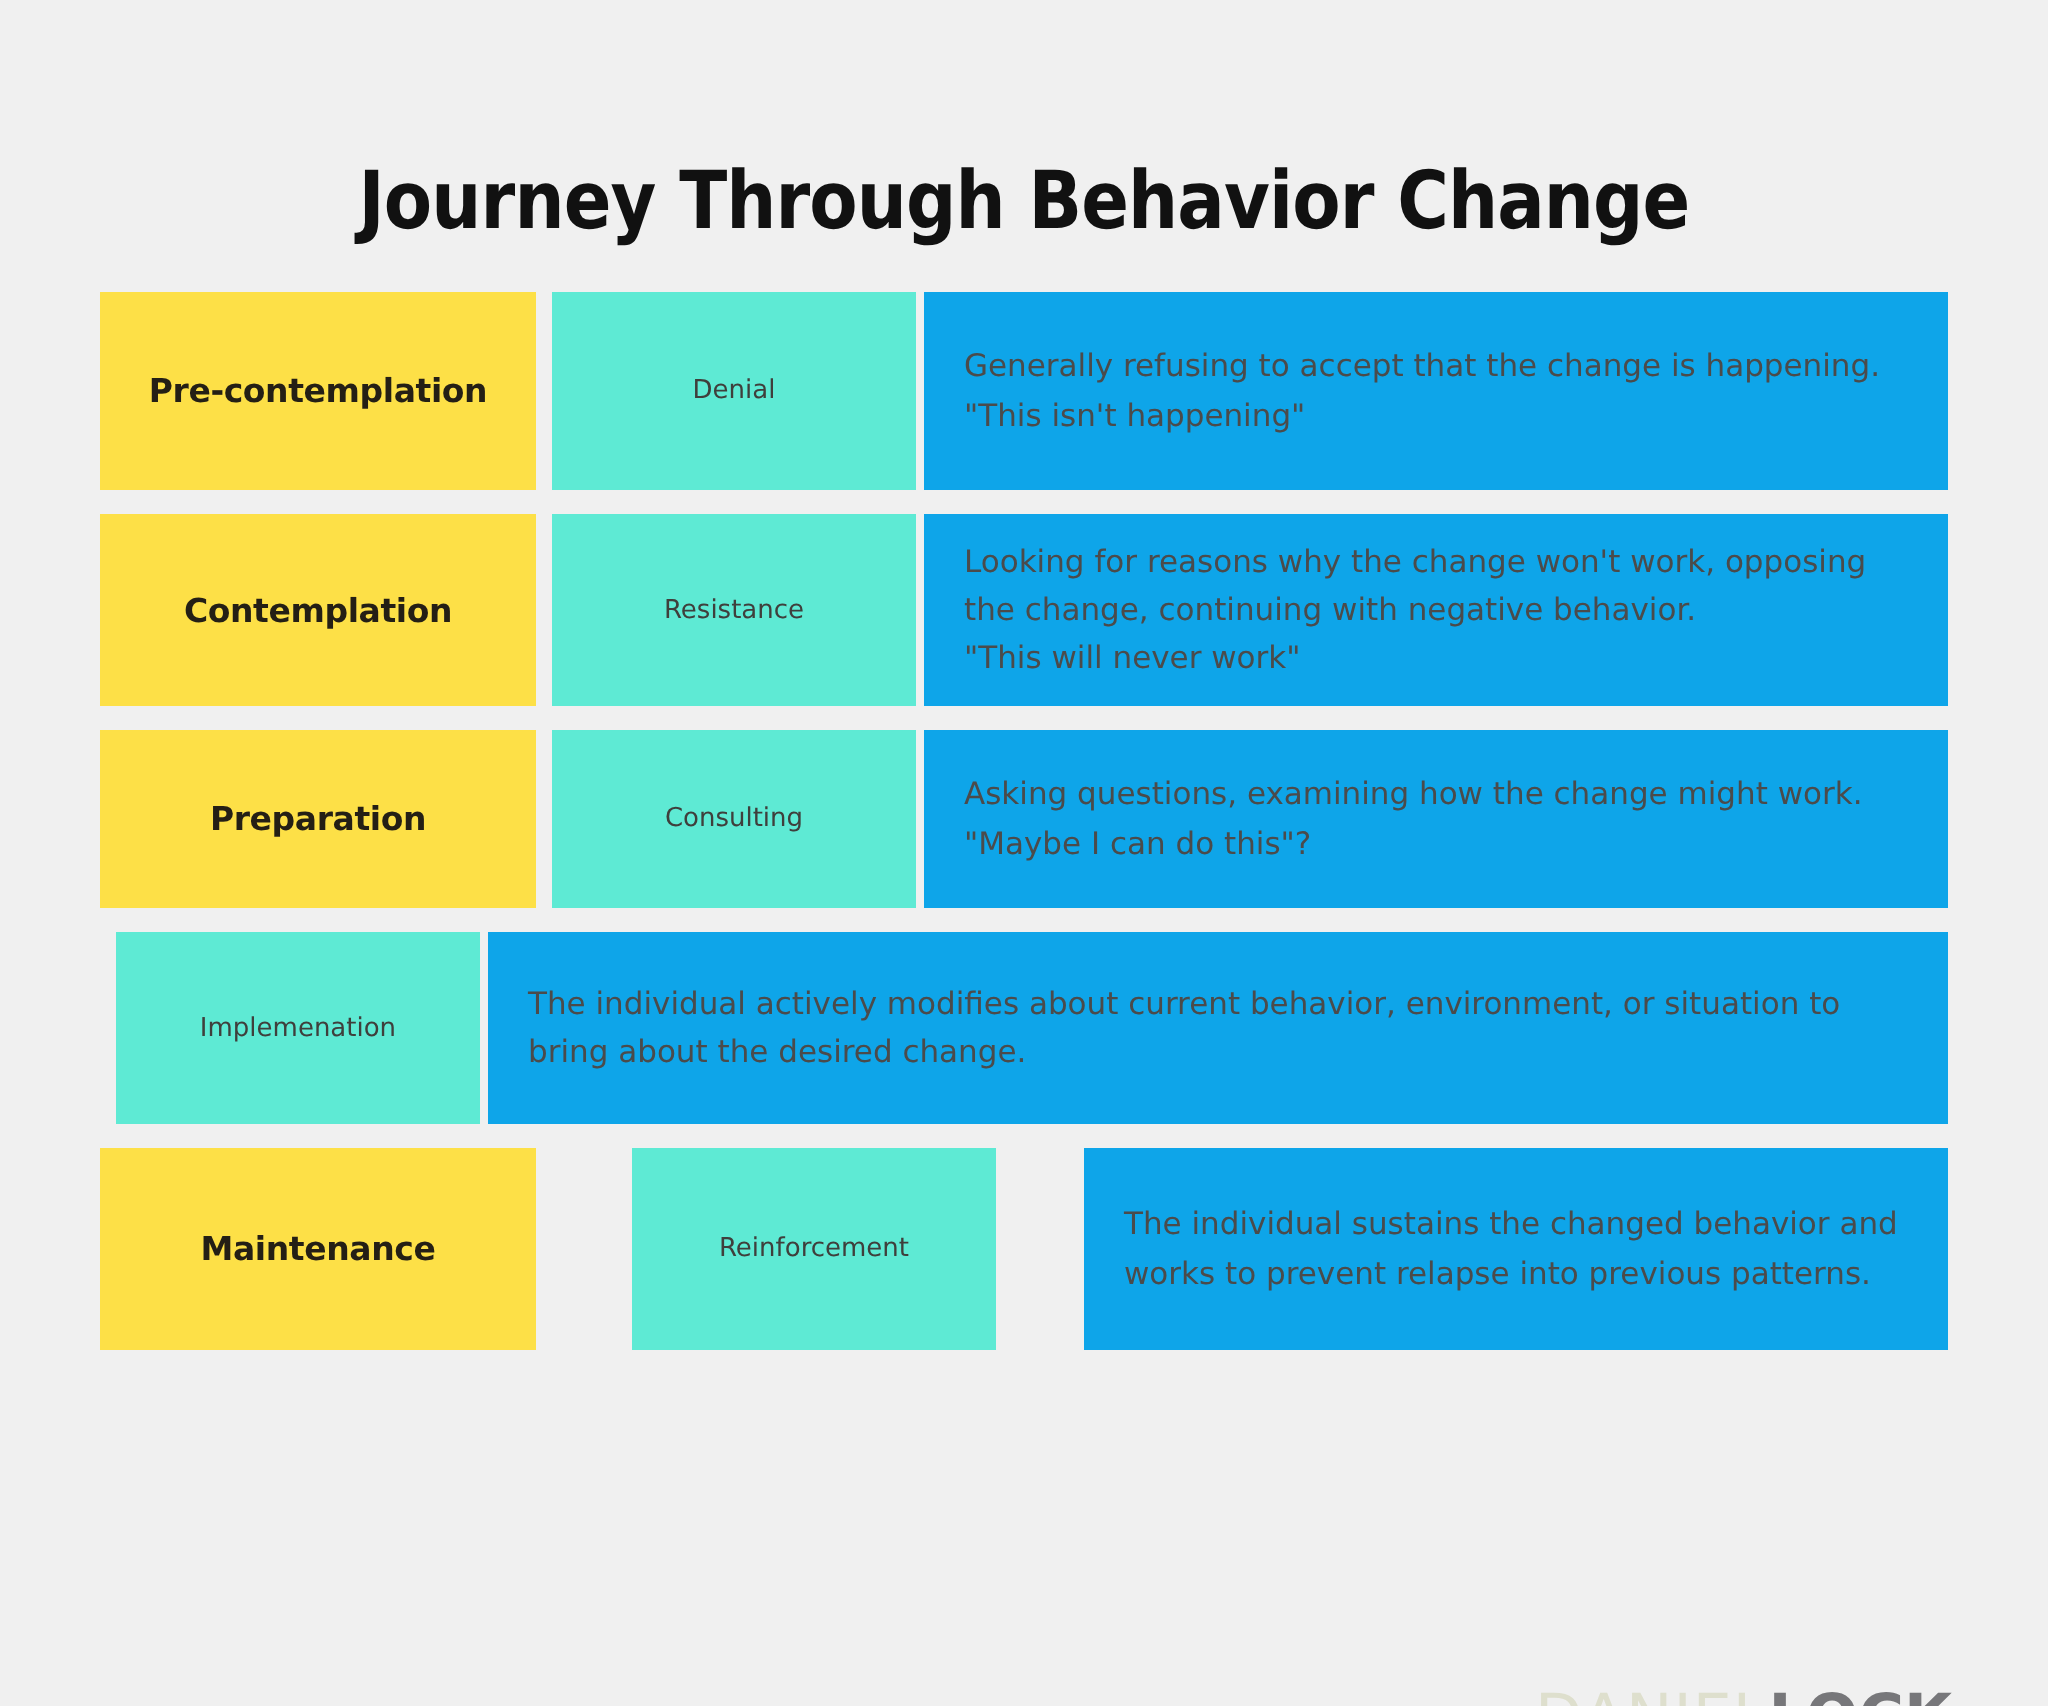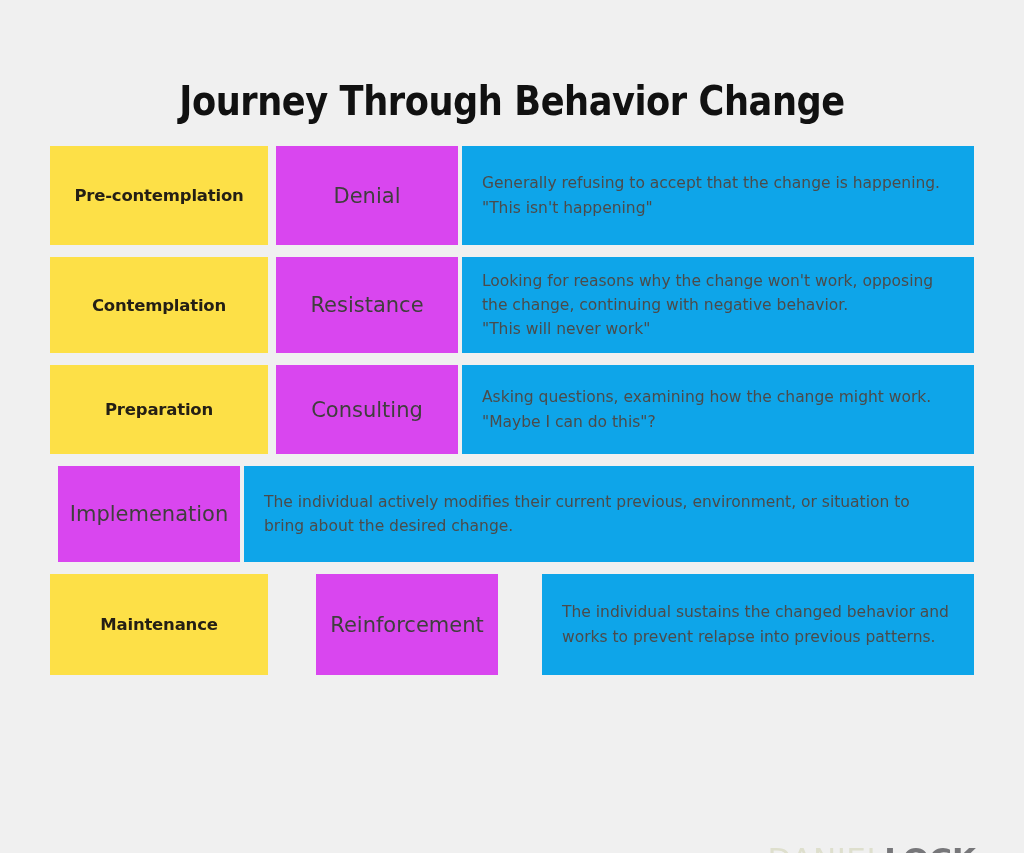--- a/index.html
+++ b/index.html
@@ -83,25 +83,25 @@
     background: #fde047;
     justify-content: center;
     color: #241f15;
     font-family: "DejaVu Sans", sans-serif;
     font-weight: bold;
     font-size: 16.5px;
     letter-spacing: -0.2px;
     text-align: center;
   }
   .body-row .col-reaction {
-    background: #d946ef;
+    background: #5eead4;
     justify-content: center;
     color: #3f3f3c;
     font-family: "DejaVu Sans", sans-serif;
-    font-size: 21px;
+    font-size: 13px;
     text-align: right;
   }
   .body-row .col-description {
     background: #0ea5e9;
     justify-content: flex-start;
     padding: 0 20px;
     color: #4b4b4b;
     font-family: "DejaVu Sans", sans-serif;
     font-size: 15.5px;
     line-height: 1.55;
@@ -184,21 +184,21 @@
       <div class="cell col-reaction h-89">Consulting</div>
       <div class="cell col-description h-89">
         <span class="desc-text">Asking questions, examining how the change might work.
 "Maybe I can do this"?</span>
       </div>
     </div>
 
     <div class="row body-row">
       <div class="cell col-reaction h-96">Implemenation</div>
       <div class="cell col-description h-96">
-        <span class="desc-text">The individual actively modifies their current previous, environment, or situation to bring about the desired change.</span>
+        <span class="desc-text">The individual actively modifies about current behavior, environment, or situation to bring about the desired change.</span>
       </div>
     </div>
 
     <div class="row body-row">
       <div class="cell col-stage h-101">Maintenance</div>
       <div class="cell col-reaction h-101">Reinforcement</div>
       <div class="cell col-description h-101">
         <span class="desc-text">The individual sustains the changed behavior and works to prevent relapse into previous patterns.</span>
       </div>
     </div>

